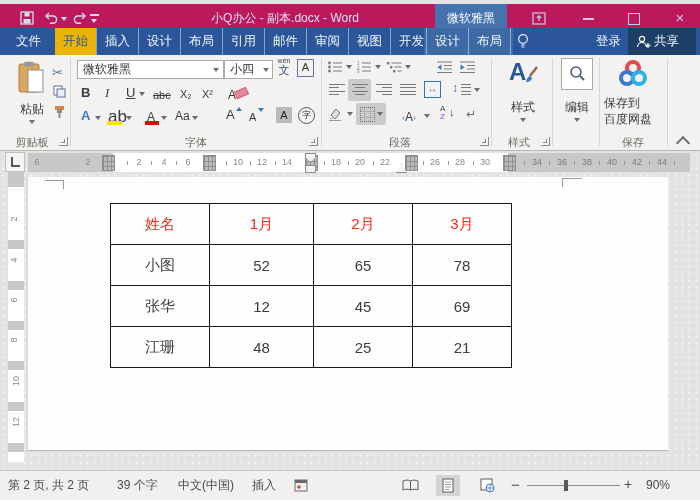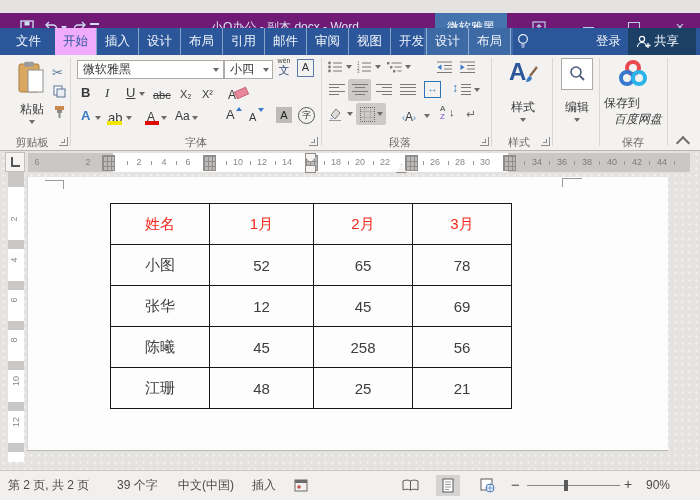--- a/index.html
+++ b/index.html
@@ -1,29 +1,29 @@
 <!DOCTYPE html>
 <html><head>
 <meta charset="utf-8">
 <style>
   html,body{margin:0;padding:0;background:#888;}
   #app{position:relative;width:700px;height:500px;overflow:hidden;
        font-family:"Liberation Sans","DejaVu Sans",sans-serif;
        background:#e5e3e1;cursor:default;-webkit-user-select:none;user-select:none;}
   .ab{position:absolute;}
   
-  .titlebar{left:0;top:13px;width:700px;height:28px;background:#701a75;}
+  .titlebar{left:0;top:4px;width:700px;height:28px;background:#be185d;}
   .tabrow{left:0;top:28px;width:700px;height:27px;background:#2b579a;}
   .ttxt{color:#d9e4f5;font-size:12px;line-height:28px;white-space:nowrap;}
   .winglyph{color:#bcCDe4;color:#bccde4;font-size:13px;line-height:28px;text-align:center;}
   .ctxband{background:#4573ad;height:28px;text-align:center;}
   .tab{line-height:27px;font-size:12.5px;color:#f2f6fc;padding:0 8px;white-space:nowrap;
        border-right:1px solid rgba(255,255,255,.45);}
   .tab.first{border-left:1px solid rgba(255,255,255,.45);}
-  .tab.active{background:#f0abfc;color:#2b579a;border-right:none;}
+  .tab.active{background:#eab308;color:#2b579a;border-right:none;}
   .sharebox{background:#1c3f66;color:#fff;}
   
   .ribbon{left:0;top:55px;width:700px;height:95px;background:#f3f2f1;border-bottom:1px solid #b8b5b2;}
   .gsep{width:1px;background:#d9d6d3;top:3px;height:88px;}
   .glabel{font-size:11px;color:#6e6a66;text-align:center;line-height:12px;}
   .launcher{width:8px;height:8px;border-right:1px solid #8a8a8a;border-bottom:1px solid #8a8a8a;}
   .launcher:after{content:"";position:absolute;right:2px;bottom:2px;width:3px;height:3px;
                   border-right:1px solid #8a8a8a;border-bottom:1px solid #8a8a8a;}
   .dn{width:0;height:0;border-left:3px solid transparent;border-right:3px solid transparent;
       border-top:4px solid #6f6b68;}
@@ -189,21 +189,21 @@
     <span class="ab btxt" style="left:180px;top:32px;font-size:11px;">X₂</span>
     <span class="ab btxt" style="left:202px;top:32px;font-size:11px;">X²</span>
     <span class="ab" style="left:228px;top:30px;">
       <span class="btxt" style="font-size:12px;">A</span>
       <span class="ab" style="left:7px;top:4px;width:11px;height:6px;background:#e8889a;transform:rotate(-25deg);border:1px solid #c76c7e;"></span>
     </span>
 
     <span class="ab btxt" style="left:81px;top:54px;font-size:13px;font-weight:bold;color:#3a79c3;">A</span>
     <span class="ab dn" style="left:95px;top:61px;"></span>
     <span class="ab" style="left:108px;top:53px;">
-      <span class="btxt" style="font-size:13px;">ab</span>
+      <span class="btxt" style="font-size:17px;">ab</span>
       <span class="ab" style="left:-1px;top:13px;width:15px;height:4px;background:#f3e500;"></span>
     </span>
     <span class="ab dn" style="left:126px;top:61px;"></span>
     <span class="ab" style="left:147px;top:52px;">
       <span class="btxt" style="font-size:12px;">A</span>
       <span class="ab" style="left:-2px;top:14px;width:14px;height:4px;background:#e00b00;"></span>
     </span>
     <span class="ab dn" style="left:161px;top:61px;"></span>
     <span class="ab btxt" style="left:175px;top:54px;font-size:12px;">Aa</span>
     <span class="ab dn" style="left:192px;top:61px;"></span>
@@ -352,21 +352,21 @@
 
     <div class="ab" style="left:604px;top:3px;width:58px;height:78px;text-align:center;">
       <span class="ab" style="left:12px;top:0;">
         <svg width="34" height="32" viewBox="0 0 34 32">
             <circle cx="17" cy="10" r="6" fill="none" stroke="#e8484e" stroke-width="4"></circle>
             <circle cx="11" cy="20" r="6" fill="none" stroke="#3779cd" stroke-width="4"></circle>
             <circle cx="23" cy="20" r="6" fill="none" stroke="#29b3e8" stroke-width="4"></circle>
           </svg>
       </span>
       <div class="btxt" style="position:absolute;left:0;top:38px;width:58px;text-align:left;">保存到</div>
-      <div class="btxt" style="position:absolute;left:0;top:54px;width:58px;text-align:right;font-style:italic;">百度网盘</div>
+      <div class="btxt" style="position:absolute;left:0;top:54px;width:58px;text-align:left;">百度网盘</div>
     </div>
     <div class="ab glabel" style="left:604px;top:81px;width:58px;">保存</div>
     <div class="ab gsep" style="left:667px;"></div>
     <span class="ab chev" style="left:678px;top:83px;"></span>
   </div>
 
   <div class="ab docarea">
 
     <div class="ab" style="left:5px;top:1px;width:18px;height:18px;background:#f5f4f2;border:1px solid #c2c0be;">
       <span class="ab" style="left:5px;top:4px;width:7px;height:8px;border-left:2px solid #555;border-bottom:2px solid #555;"></span>
@@ -468,26 +468,20 @@
             <td style="height: 40px;">65</td>
             <td style="height: 40px;">78</td>
           </tr>
           <tr>
             <td style="height: 40px;">张华</td>
             <td style="height: 40px;">12</td>
             <td style="height: 40px;">45</td>
             <td style="height: 40px;">69</td>
           </tr>
           <tr>
-            <td style="height: 40px;">陈曦</td>
-            <td style="height: 40px;">45</td>
-            <td style="height: 40px;">258</td>
-            <td style="height: 40px;">56</td>
-          </tr>
-          <tr>
             <td style="height: 40px;">江珊</td>
             <td style="height: 40px;">48</td>
             <td style="height: 40px;">25</td>
             <td style="height: 40px;">21</td>
           </tr>
         </tbody>
     </table>
   </div>
 
   <div class="ab statusbar">

